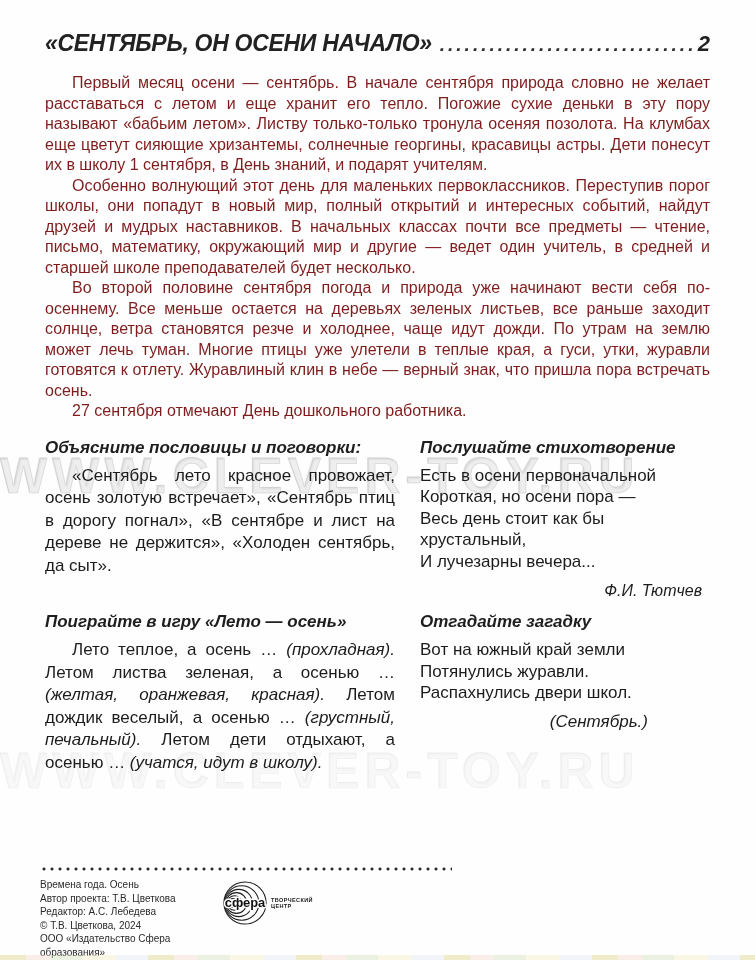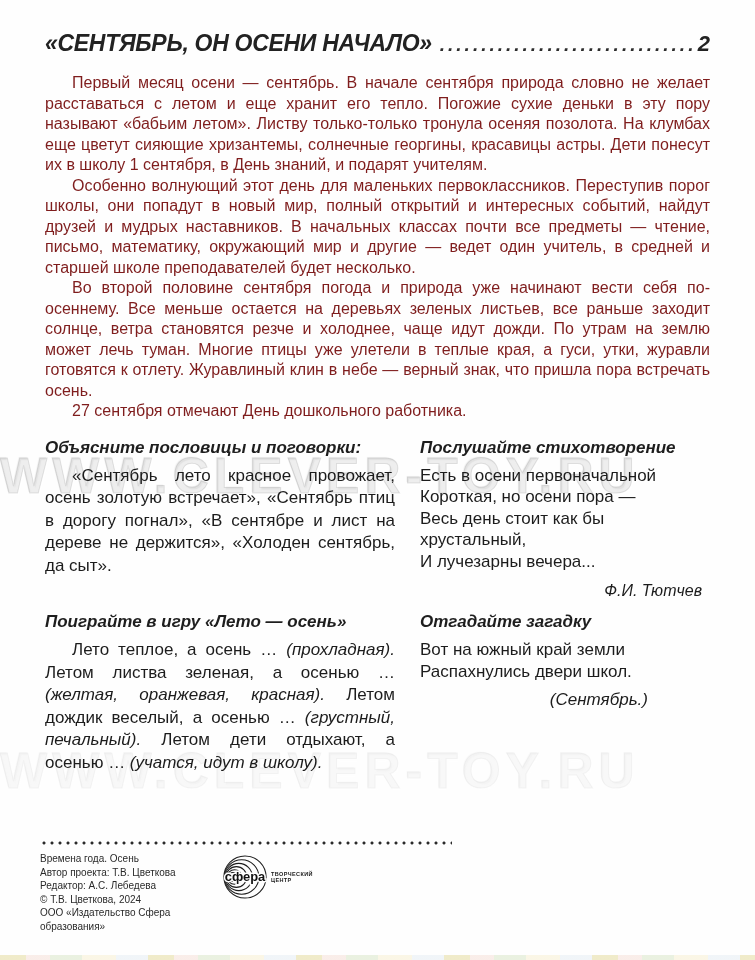--- a/index.html
+++ b/index.html
@@ -60,21 +60,21 @@
     font-weight:700; font-size:50px; letter-spacing:5px; white-space:nowrap;
     color:rgba(90,90,90,0.10);
     -webkit-text-stroke:1px rgba(70,70,70,0.14);
     text-shadow:1.5px 1.5px 1px rgba(255,255,255,0.95), -1px -1px 1px rgba(0,0,0,0.05);
     pointer-events:none; user-select:none;
   }
   .wm-main { top:447px; }
   .wm-faint { top:742px; opacity:0.38; }
 
   
-  footer { position:absolute; left:40px; top:841px; width:412px; z-index:2; }
+  footer { position:absolute; left:40px; top:867px; width:412px; z-index:2; }
   .dotline {
     height:4px; margin-bottom:7px;
     background-image:radial-gradient(circle, #2b2b2b 1.4px, transparent 1.7px);
     background-size:8px 4px; background-repeat:repeat-x; background-position:0 60%;
   }
   .footer-cols { display:flex; align-items:flex-start; }
   .fcol { font-size:10px; line-height:13.5px; color:#2a2a2a; }
   .fcol-left { width:178px; }
   .fcol-mid { width:148px; }
   .flogo { display:flex; align-items:center; margin-left:4px; margin-top:2px; }
@@ -136,20 +136,21 @@
 
       <div class="col-block">
         <h3>Поиграйте в игру «Лето — осень»</h3>
         <p class="col-text indent"><span>Лето теплое, а осень … </span><span class="it">(прохладная).</span><span> Летом листва зеленая, а осенью … </span><span class="it">(желтая, оранжевая, красная).</span><span> Летом дождик веселый, а осенью … </span><span class="it">(грустный, печальный).</span><span> Летом дети отдыхают, а осенью … </span><span class="it">(учатся, идут в школу).</span></p>
       </div>
 
       <div class="col-block">
         <h3>Отгадайте загадку</h3>
         <div class="poem">
             <div>Вот на южный край земли</div>
+            <div>Потянулись журавли.</div>
             <div>Распахнулись двери школ.</div>
           </div>
         <div class="answer">(Сентябрь.)</div>
       </div>
 
     </section>
   </div>
 
   <footer>
     <div class="dotline"></div>

